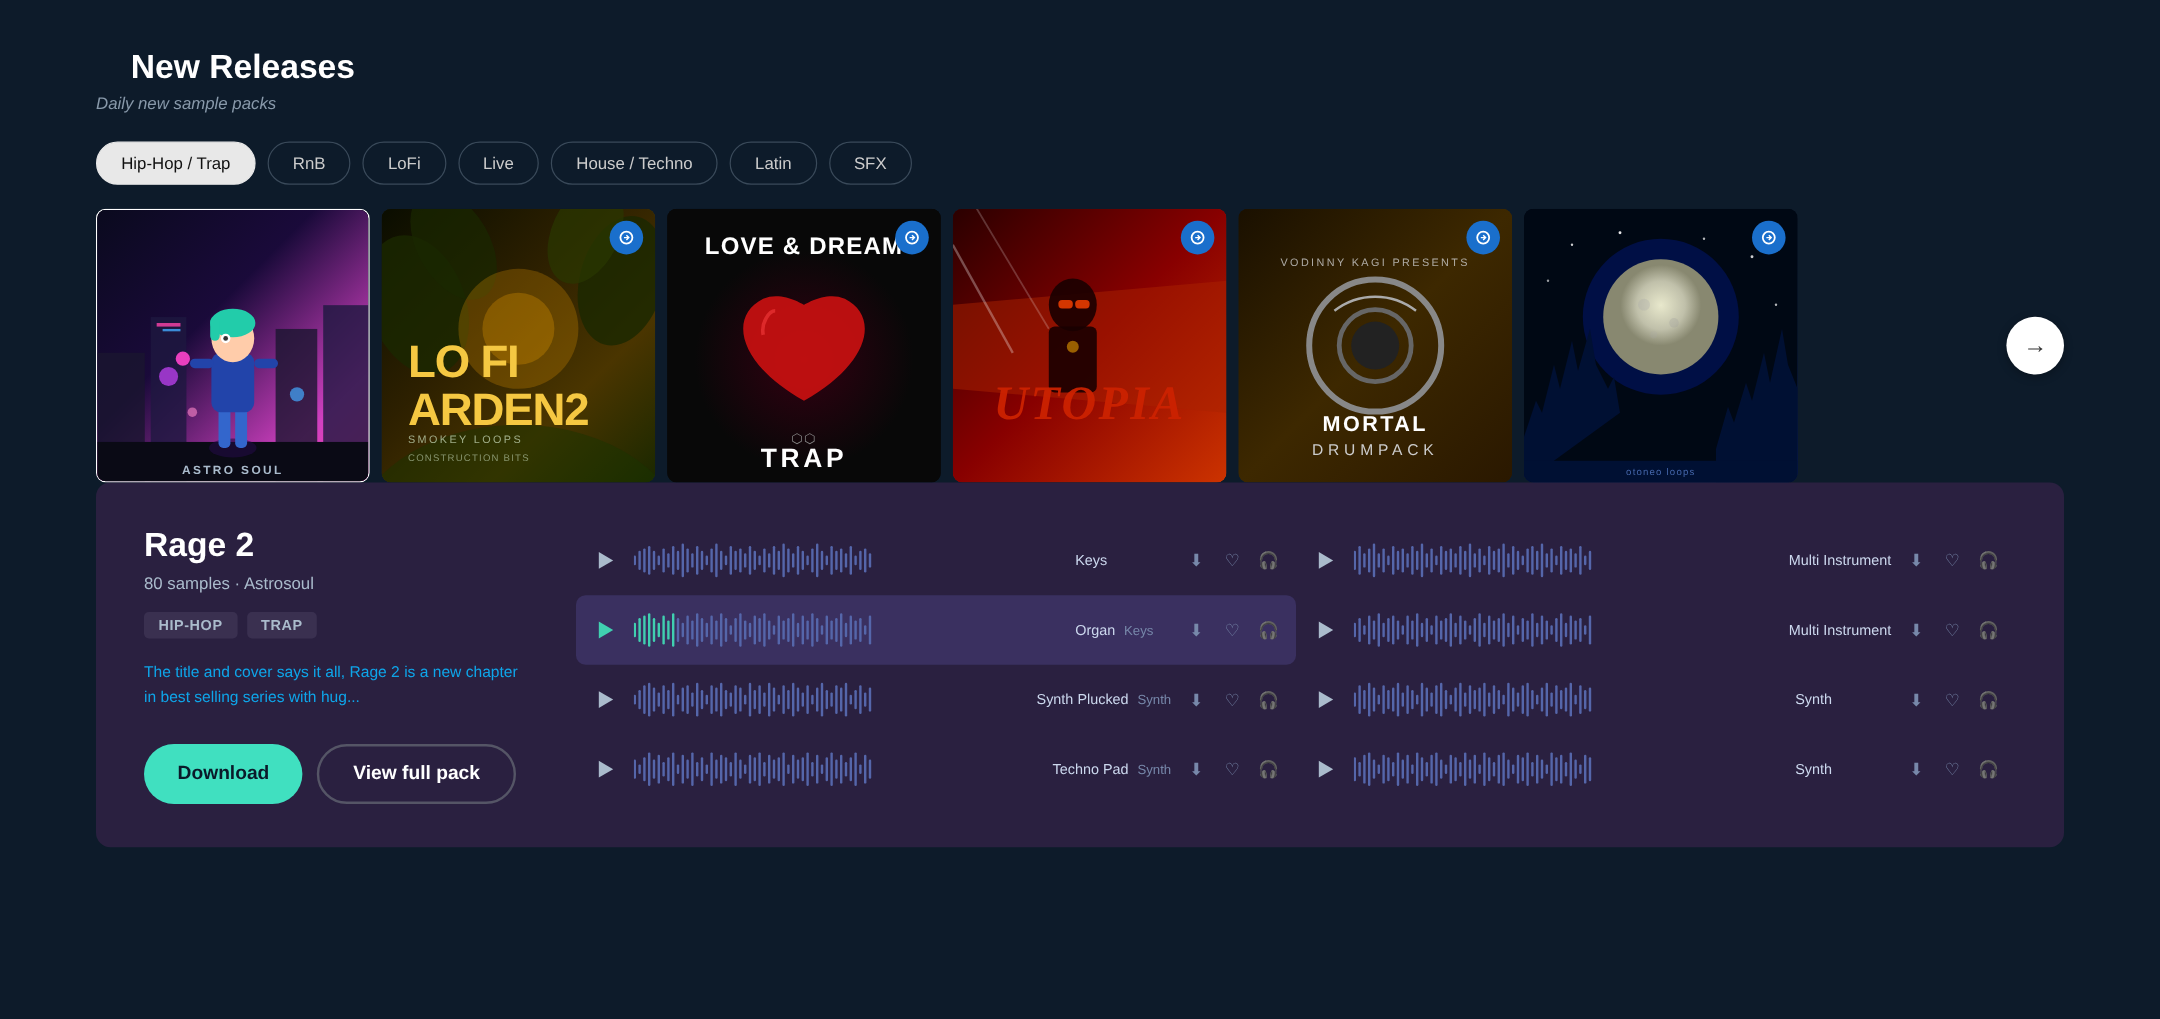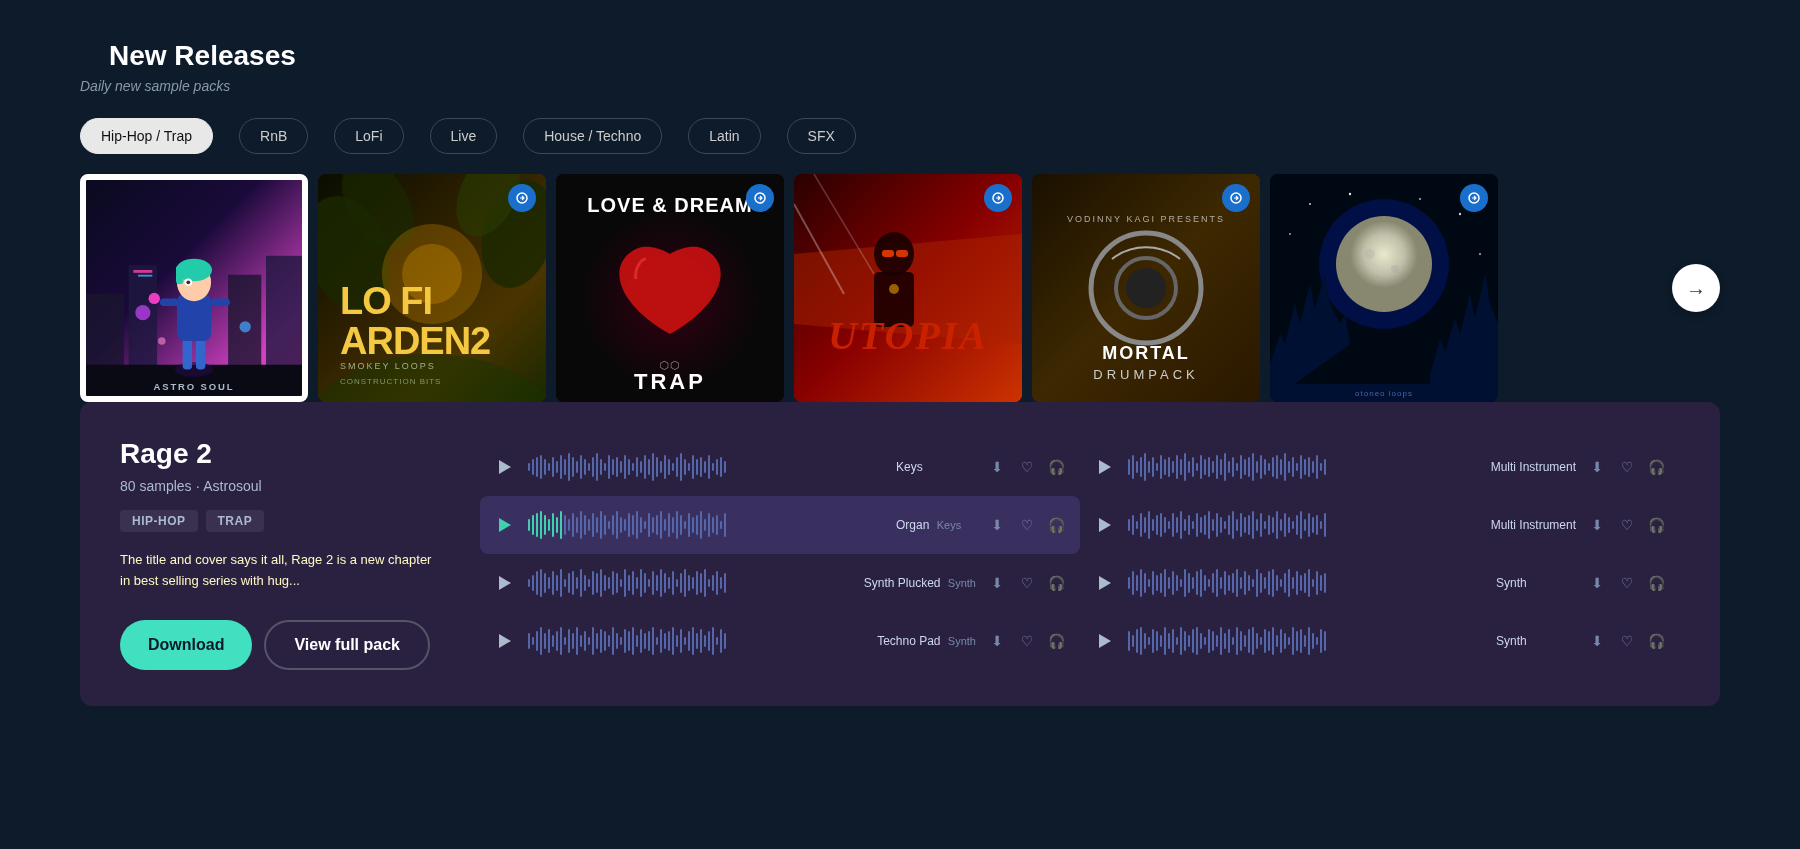--- a/index.html
+++ b/index.html
@@ -27,21 +27,21 @@
     .section-subtitle {
       font-size: 14px;
       color: #8899aa;
       margin-bottom: 24px;
       font-style: italic;
     }
 
     
     .genre-tabs {
       display: flex;
-      gap: 26px;
+      gap: 10px;
       margin-bottom: 20px;
       flex-wrap: wrap;
     }
 
     .genre-tab {
       padding: 9px 20px;
       border-radius: 20px;
       font-size: 14px;
       font-weight: 500;
       cursor: pointer;
@@ -79,21 +79,21 @@
       width: 228px;
       height: 228px;
       border-radius: 8px;
       overflow: hidden;
       cursor: pointer;
       flex-shrink: 0;
       position: relative;
     }
 
     .album-card.selected {
-      border: 6px solid #ffffff;
+      border: 1px solid #ffffff;
       border-radius: 8px;
       text-decoration: underline;
     }
 
     
     .album-art {
       width: 100%;
       height: 100%;
       display: flex;
       align-items: center;
@@ -183,21 +183,21 @@
       border-radius: 4px;
       font-size: 12px;
       font-weight: 700;
       background: #3a3050;
       color: #aabbcc;
       letter-spacing: 0.5px;
     }
 
     .pack-description {
       font-size: 13px;
-      color: #fef9c3;
+      color: #0ea5e9;
       line-height: 1.6;
       margin-bottom: 28px;
     }
 
     .action-buttons {
       display: flex;
       gap: 12px;
     }
 
     .btn-download {

